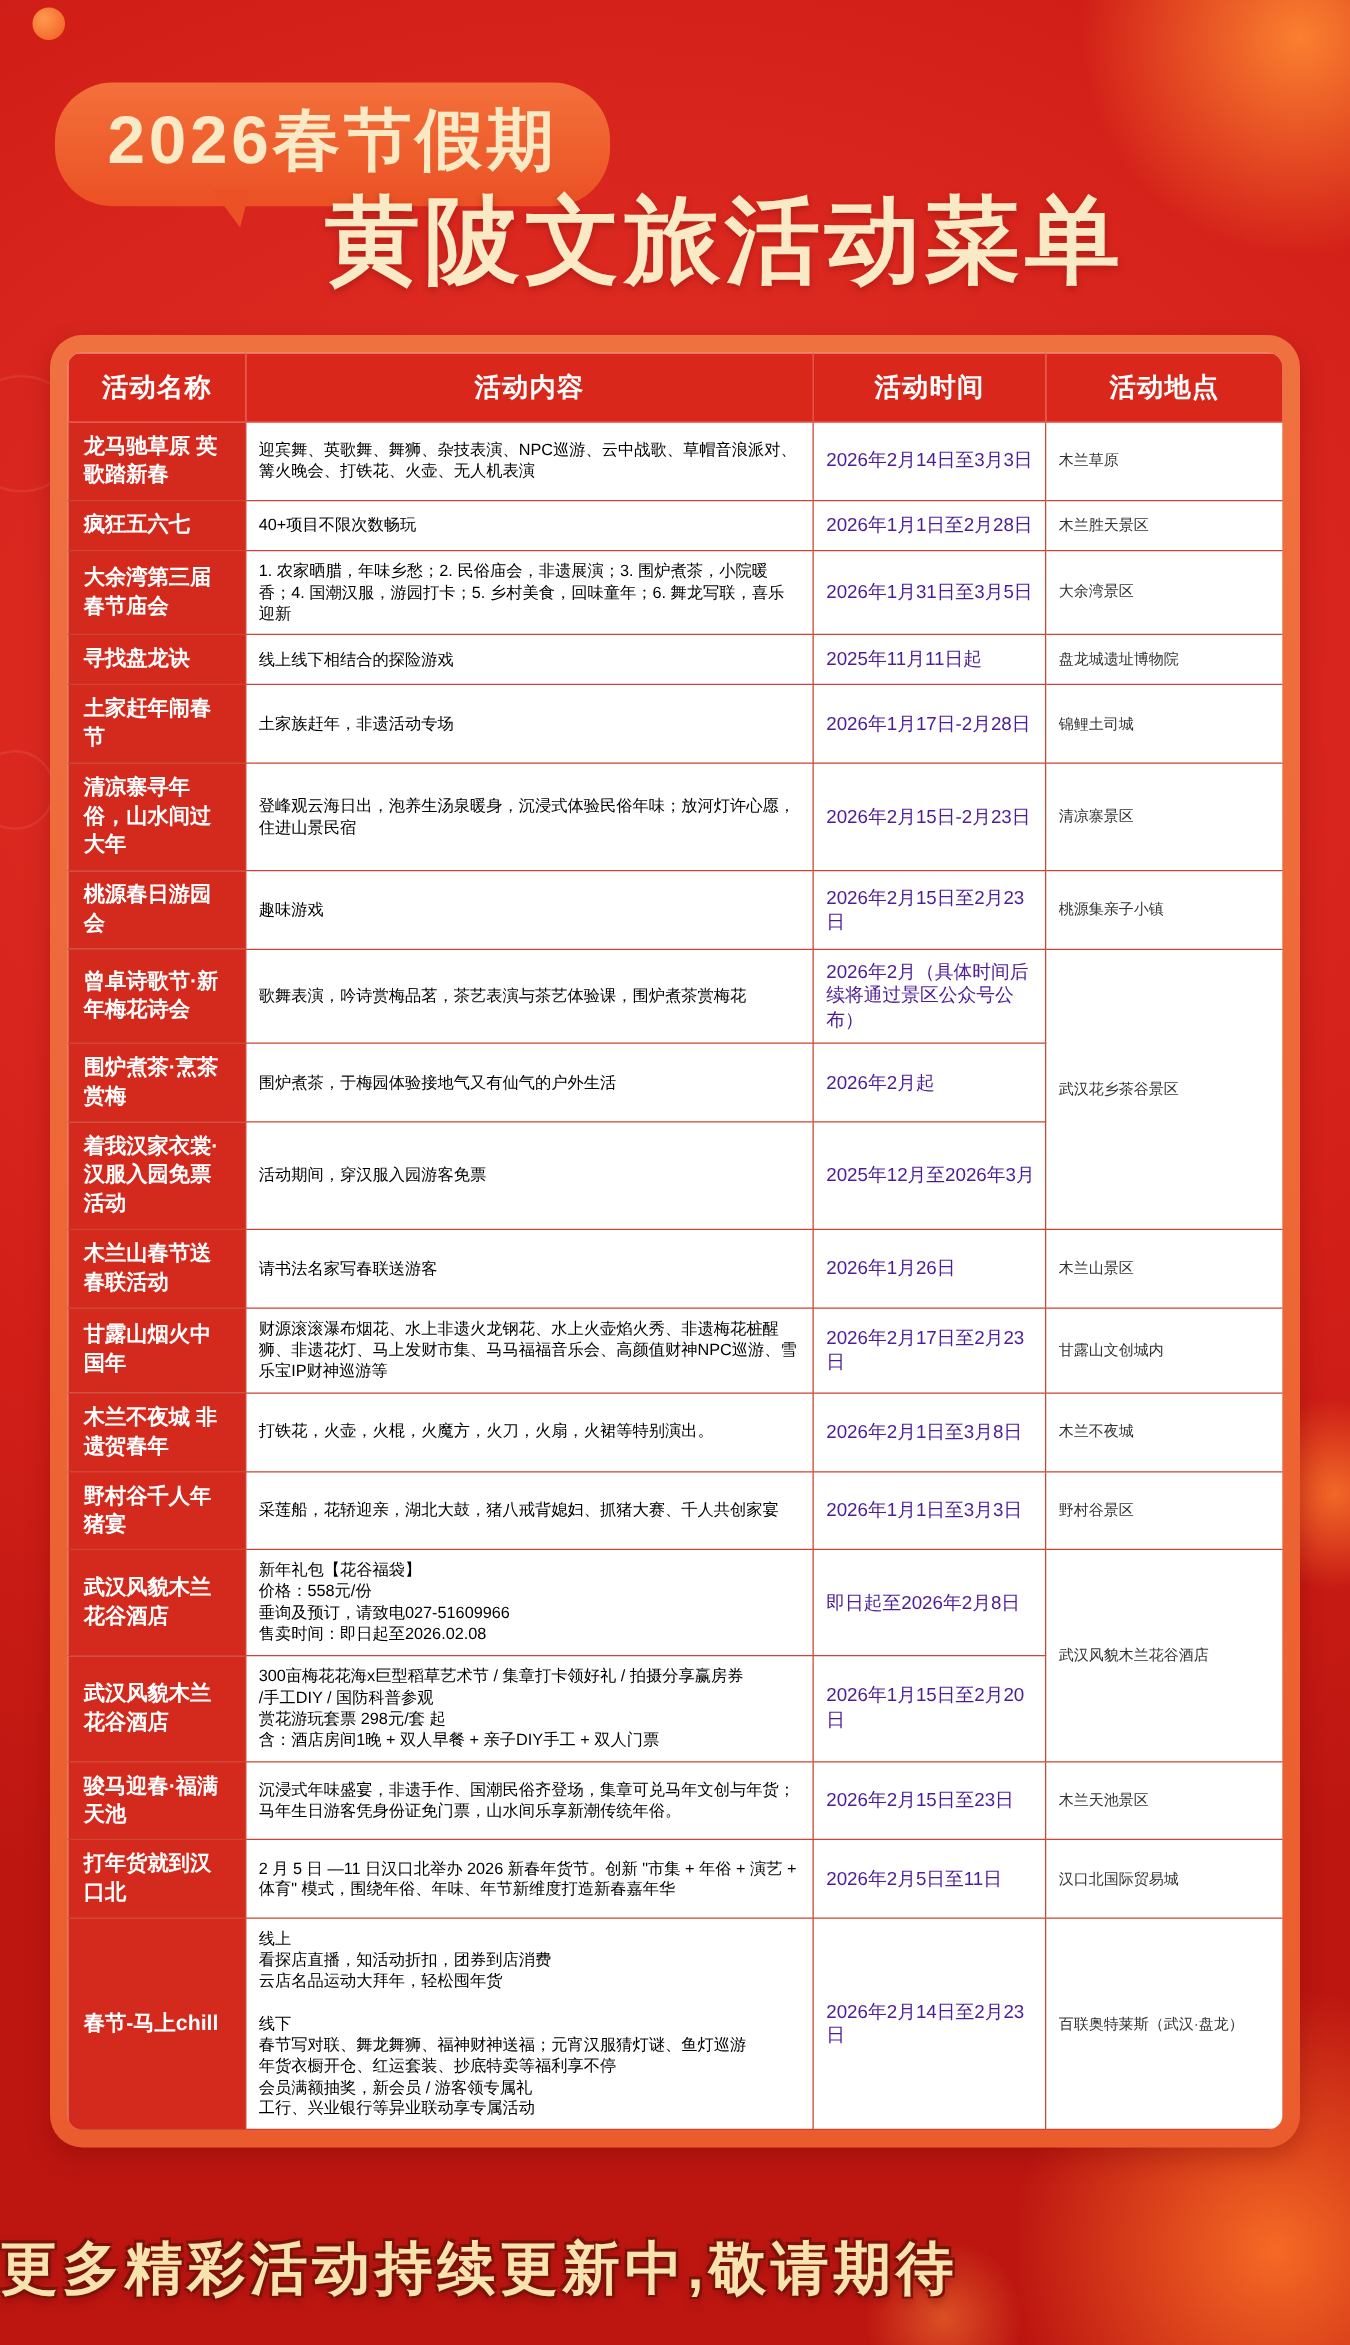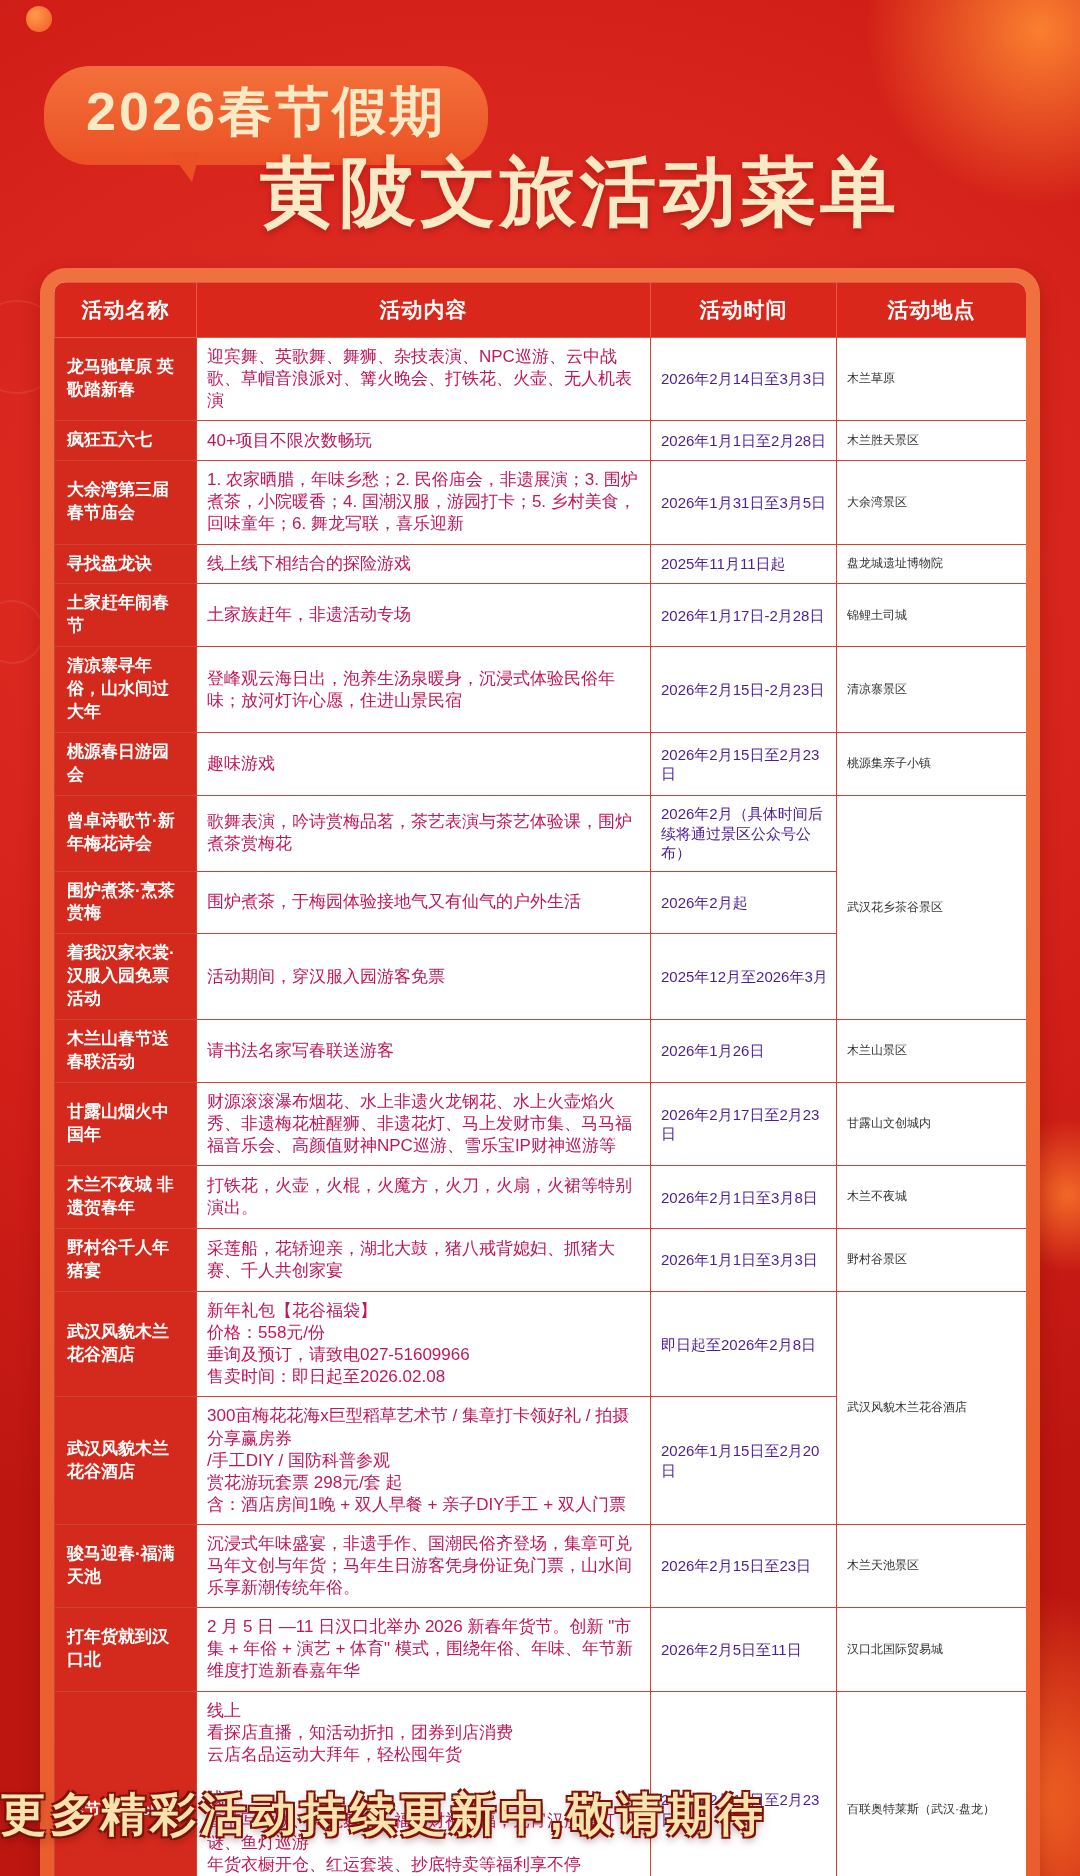--- a/index.html
+++ b/index.html
@@ -46,21 +46,21 @@
   table{width:100%;border-collapse:collapse;table-layout:fixed;background:#fff;}
   th{
     background:#d9281b;color:#ffffff;font-size:21px;font-weight:bold;
     padding:13px 4px;border:1px solid #e4574a;letter-spacing:1px;
   }
   td{border:1px solid #cc4433;vertical-align:middle;}
   .c-name{
     background:#d42a1d;color:#ffffff;font-weight:bold;font-size:17px;
     padding:8px 12px 8px 12px;line-height:1.35;
   }
-  .c-content{font-size:17px;color:#be185d;padding:8px 10px;line-height:1.3;white-space:pre-line;}
+  .c-content{font-size:13px;color:#000000;padding:8px 10px;line-height:1.3;white-space:pre-line;}
   .c-time{font-size:15px;color:#4c1d95;padding:8px 4px 8px 10px;line-height:1.3;}
   .c-loc{font-size:12px;color:#333;padding:8px 10px;line-height:1.3;}
 
   .footer{
     position:absolute;top:1784px;left:0;width:100%;text-align:left;
     font-size:46px;font-weight:900;color:#f7e3ae;letter-spacing:4px;
     text-shadow:2px 2px 0 #7e120a,-2px 2px 0 #7e120a,2px -2px 0 #7e120a,-2px -2px 0 #7e120a,0 4px 8px rgba(90,6,2,.5);
   }
 </style>
 </head>

